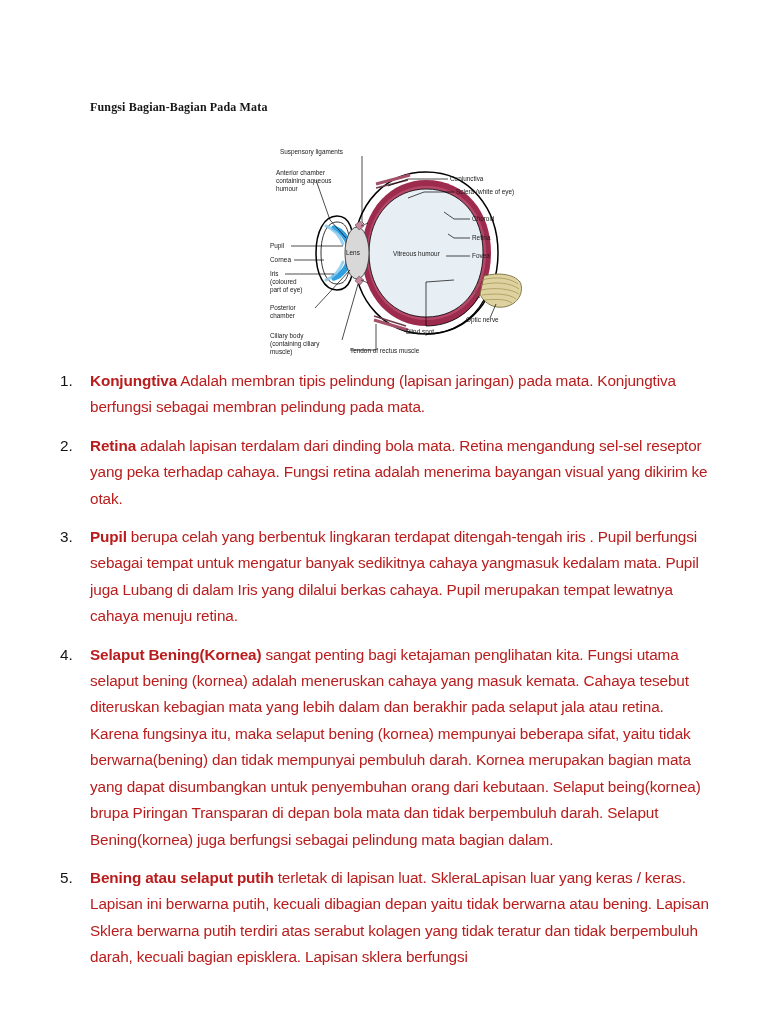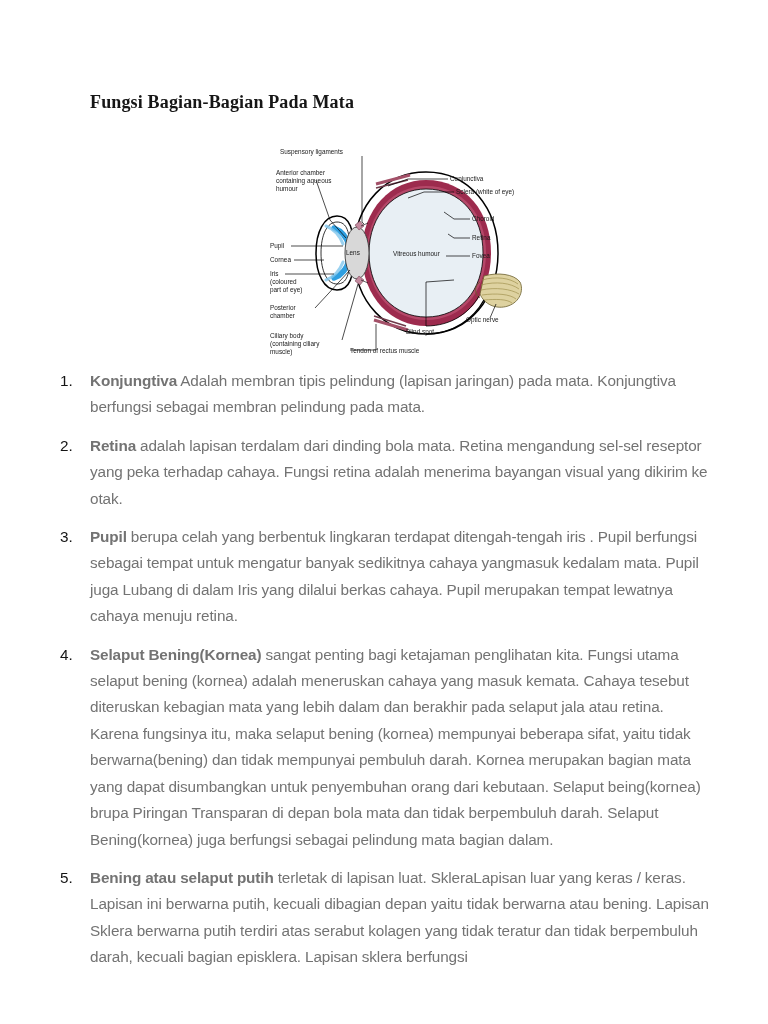--- a/index.html
+++ b/index.html
@@ -19,24 +19,24 @@
   .page {
     position: relative;
     width: 768px;
     height: 1024px;
     background: #ffffff;
   }
 
   .doc-title {
     position: absolute;
     left: 90px;
-    top: 92px;
+    top: 100px;
     font-family: "Liberation Serif", serif;
     font-weight: bold;
-    font-size: 18px;
+    font-size: 12px;
     letter-spacing: 0.15px;
     color: #161616;
     white-space: nowrap;
   }
 
   
   .diagram-wrap {
     position: absolute;
     left: 258px;
     top: 142px;
@@ -66,21 +66,21 @@
     width: 30px;
     font-size: 15.3px;
     line-height: 26.4px;
     color: #141414;
     font-family: "Liberation Sans", sans-serif;
   }
   .list-body {
     flex: 1 1 auto;
     font-size: 15.3px;
     line-height: 26.4px;
-    color: #737373;
+    color: #b91c1c;
     text-align: left;
     letter-spacing: -0.12px;
     word-spacing: -0.1px;
   }
   .list-body b {
     font-weight: bold;
   }
 </style>
 </head>
 <body>

